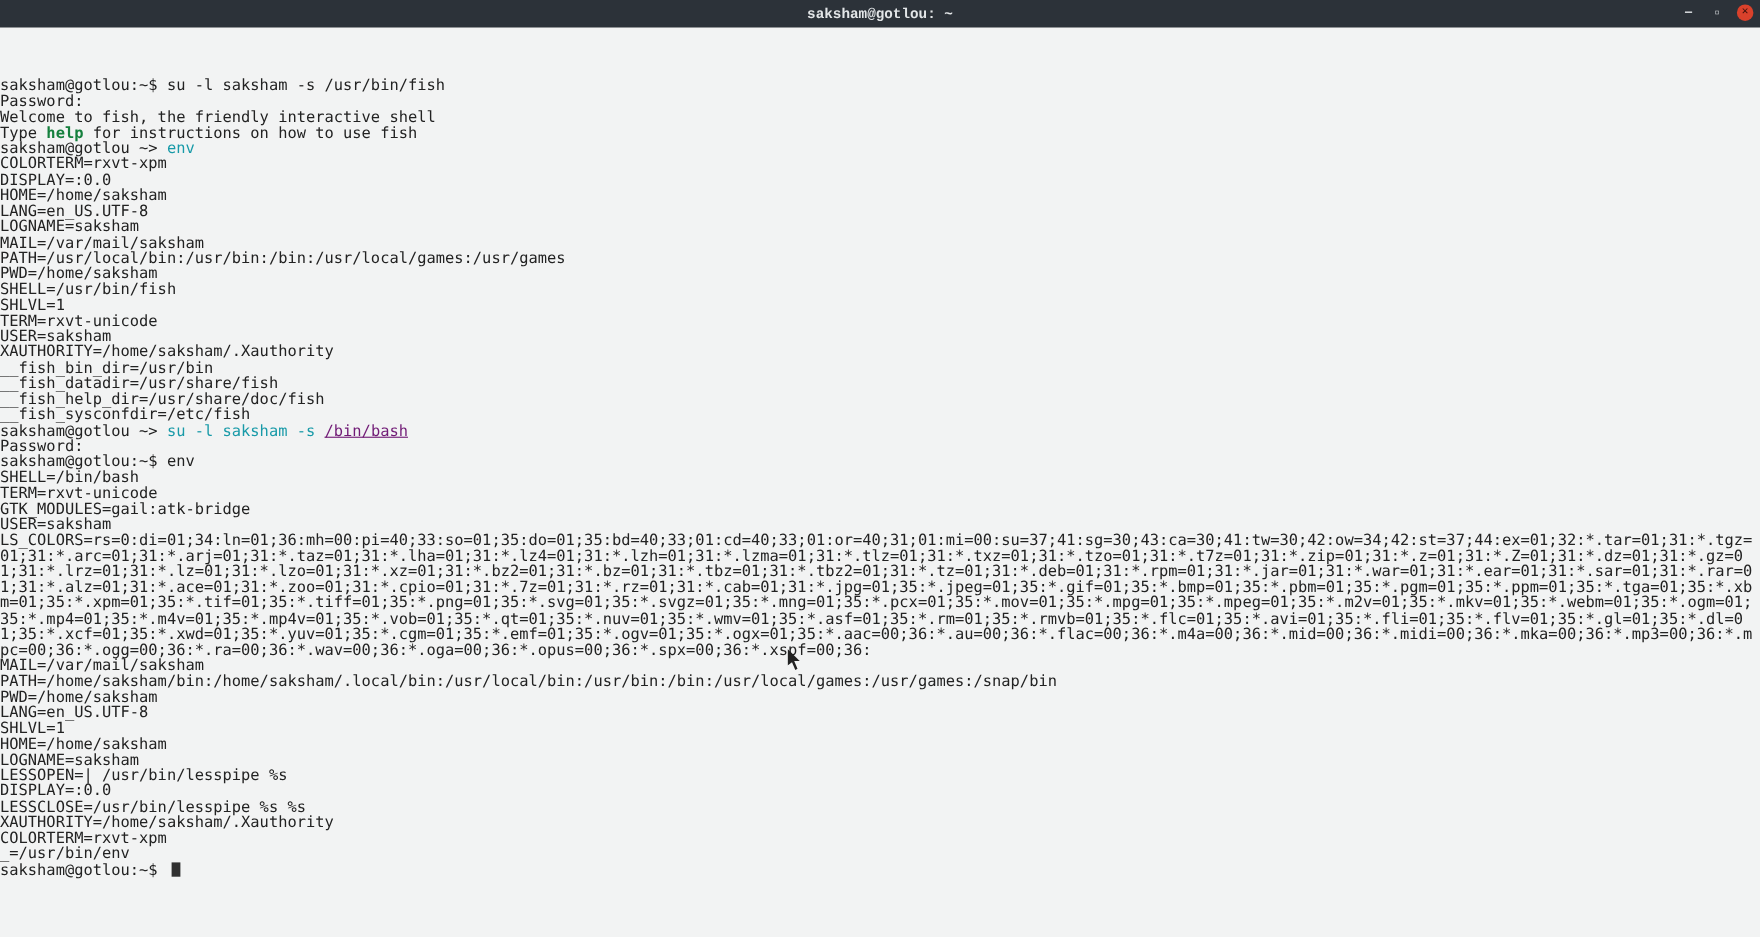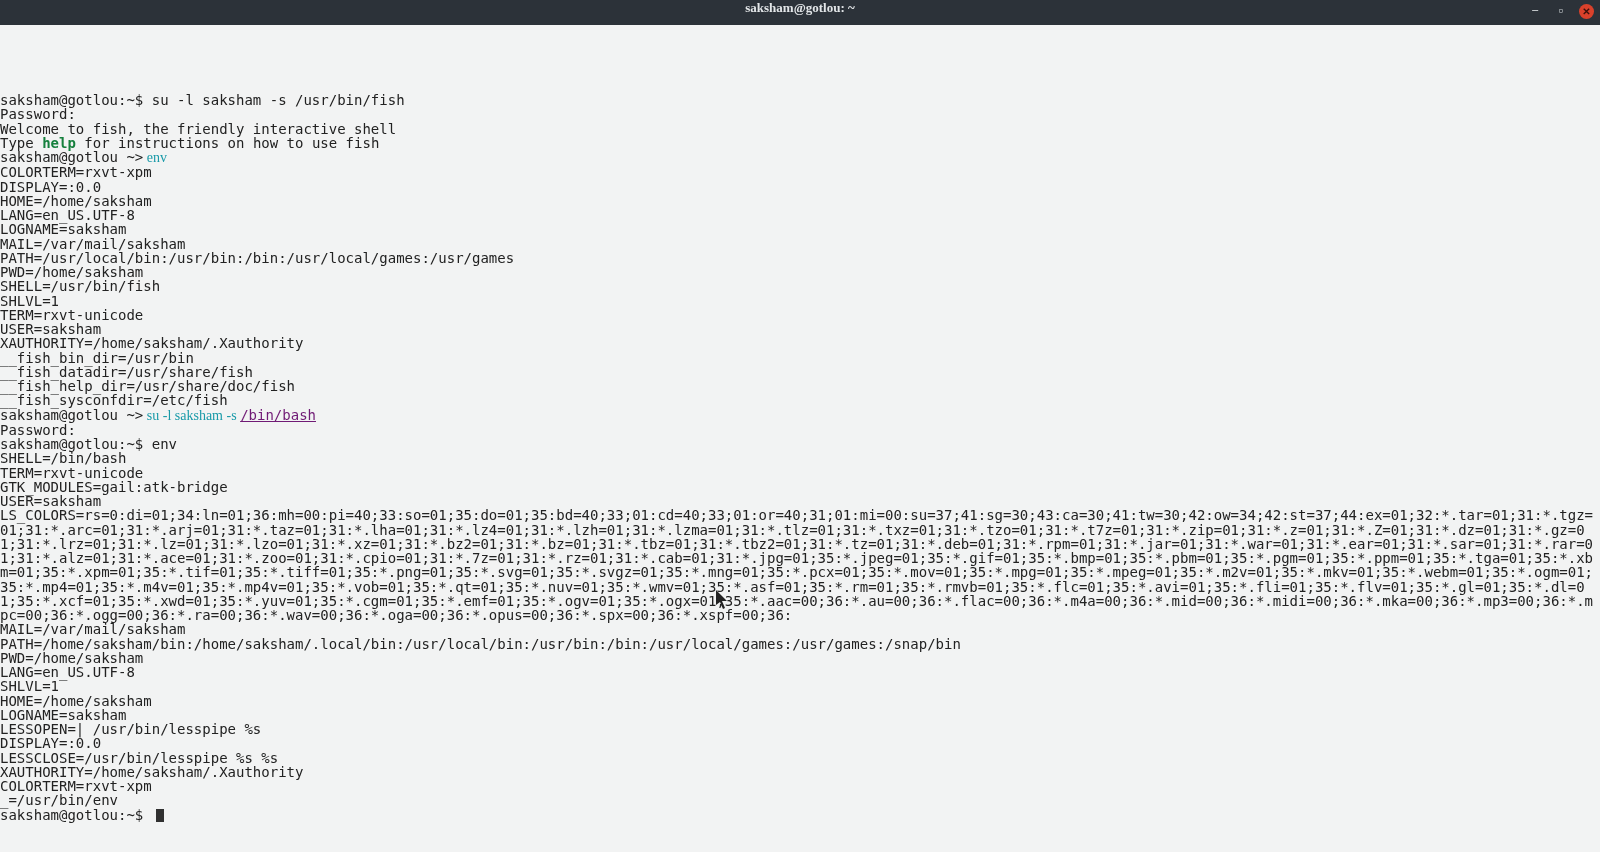--- a/index.html
+++ b/index.html
@@ -2,42 +2,42 @@
 <html><head>
 <meta charset="utf-8">
 <style>
 * { margin: 0; padding: 0; box-sizing: border-box; }
 html, body { width: 1600px; height: 852px; overflow: hidden; font-family: "DejaVu Sans Mono", "Liberation Mono", monospace; background: #f2f3f3; }
 .titlebar {
   height: 25px;
   background: #2c3239;
   color: #e3e6e8;
   display: flex;
-  align-items: flex-start;
+  align-items: center;
   justify-content: center;
   position: relative;
-  font-family: Liberation Serif, serif;
+  font-family: Liberation Mono, monospace;
   font-size: 13px;
   font-weight: 600;
 }
 .titlebar .controls { position: absolute; right: 6px; top: 3px; display: flex; gap: 10px; align-items: center; }
 .titlebar .ctrl { width: 16px; height: 16px; display: inline-flex; align-items: center; justify-content: center; color: #cfd3d6; }
 .titlebar .close { background: #d9412b; border-radius: 50%; width: 15px; height: 15px; color: #3a0f0a; font-size: 10px; font-weight: 700; }
 .titlebar .min, .titlebar .max { font-size: 13px; }
 .term {
-  padding-top: 68px;
+  padding-top: 46px;
   font-size: 14px;
   line-height: 14.25px;
   color: #222;
   white-space: pre;
   letter-spacing: 0;
 }
 .line { white-space: pre-wrap; word-break: break-all; }
 .fg-green { color: #15803d; font-weight: 600; }
-.fg-cyan  { color: #189aa8; font-family: Liberation Serif, serif; }
+.fg-cyan  { color: #189aa8; }
 .fg-cyan-u { color: #701a75; text-decoration: underline; }
 .cursor { display: inline-block; width: 8px; height: 13px; background: #303030; vertical-align: -2px; margin-left: 4px; }
 .mouse { position: absolute; left: 716px; top: 590px; pointer-events: none; }
 </style>
 </head>
 <body>
 
 <div class="titlebar">
   <span>saksham@gotlou: ~</span>
   <div class="controls">

